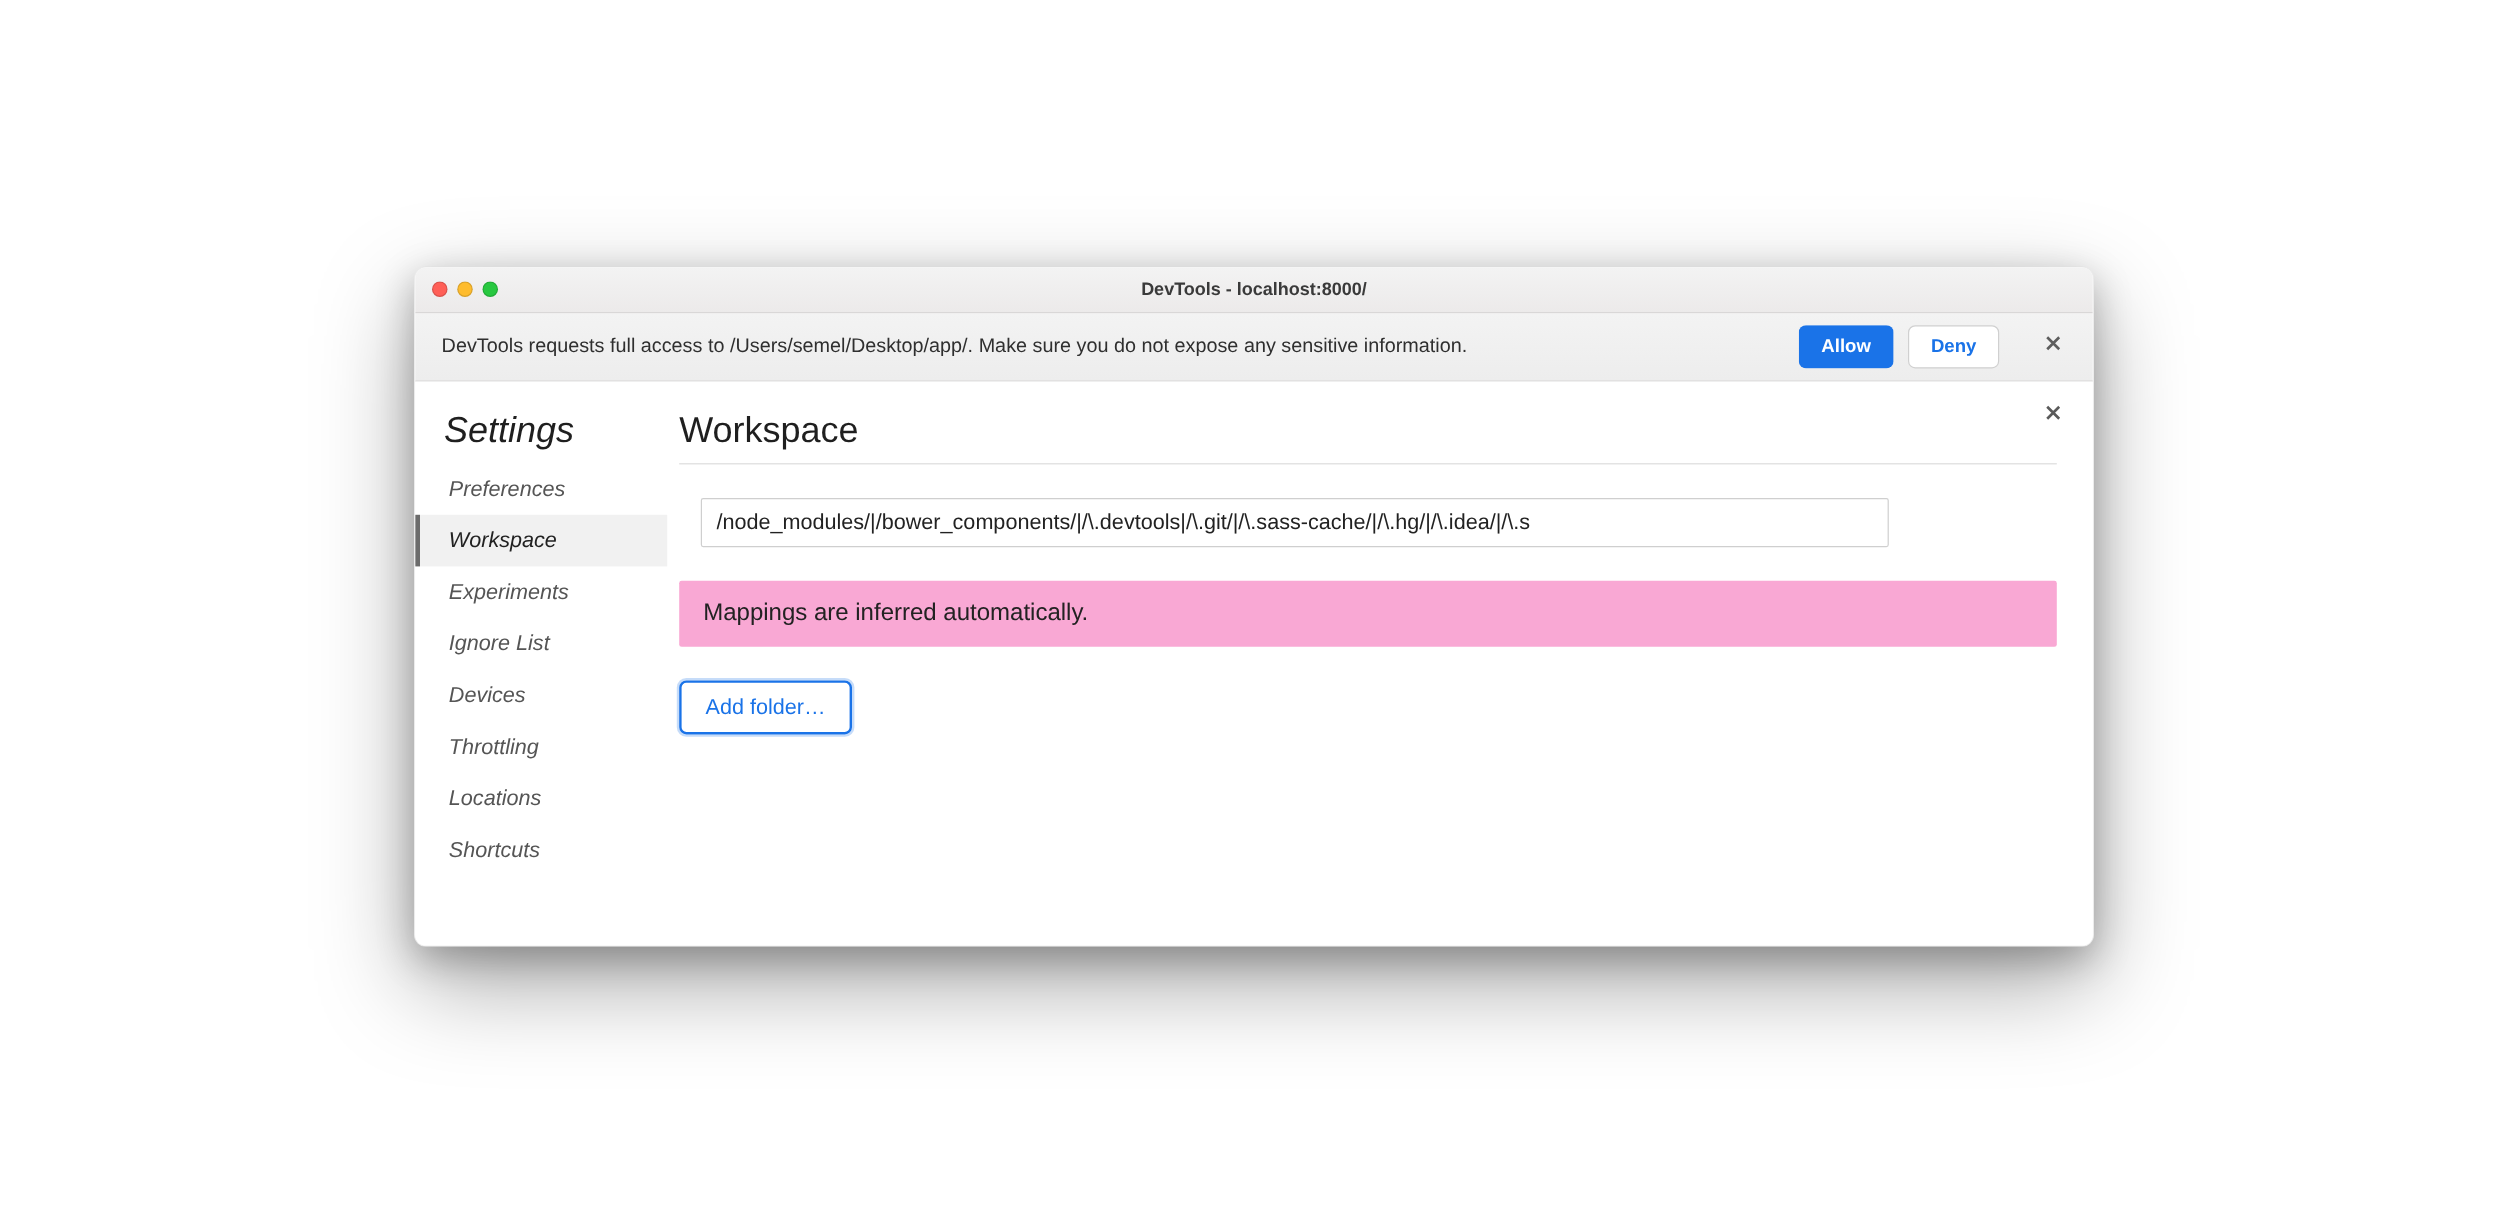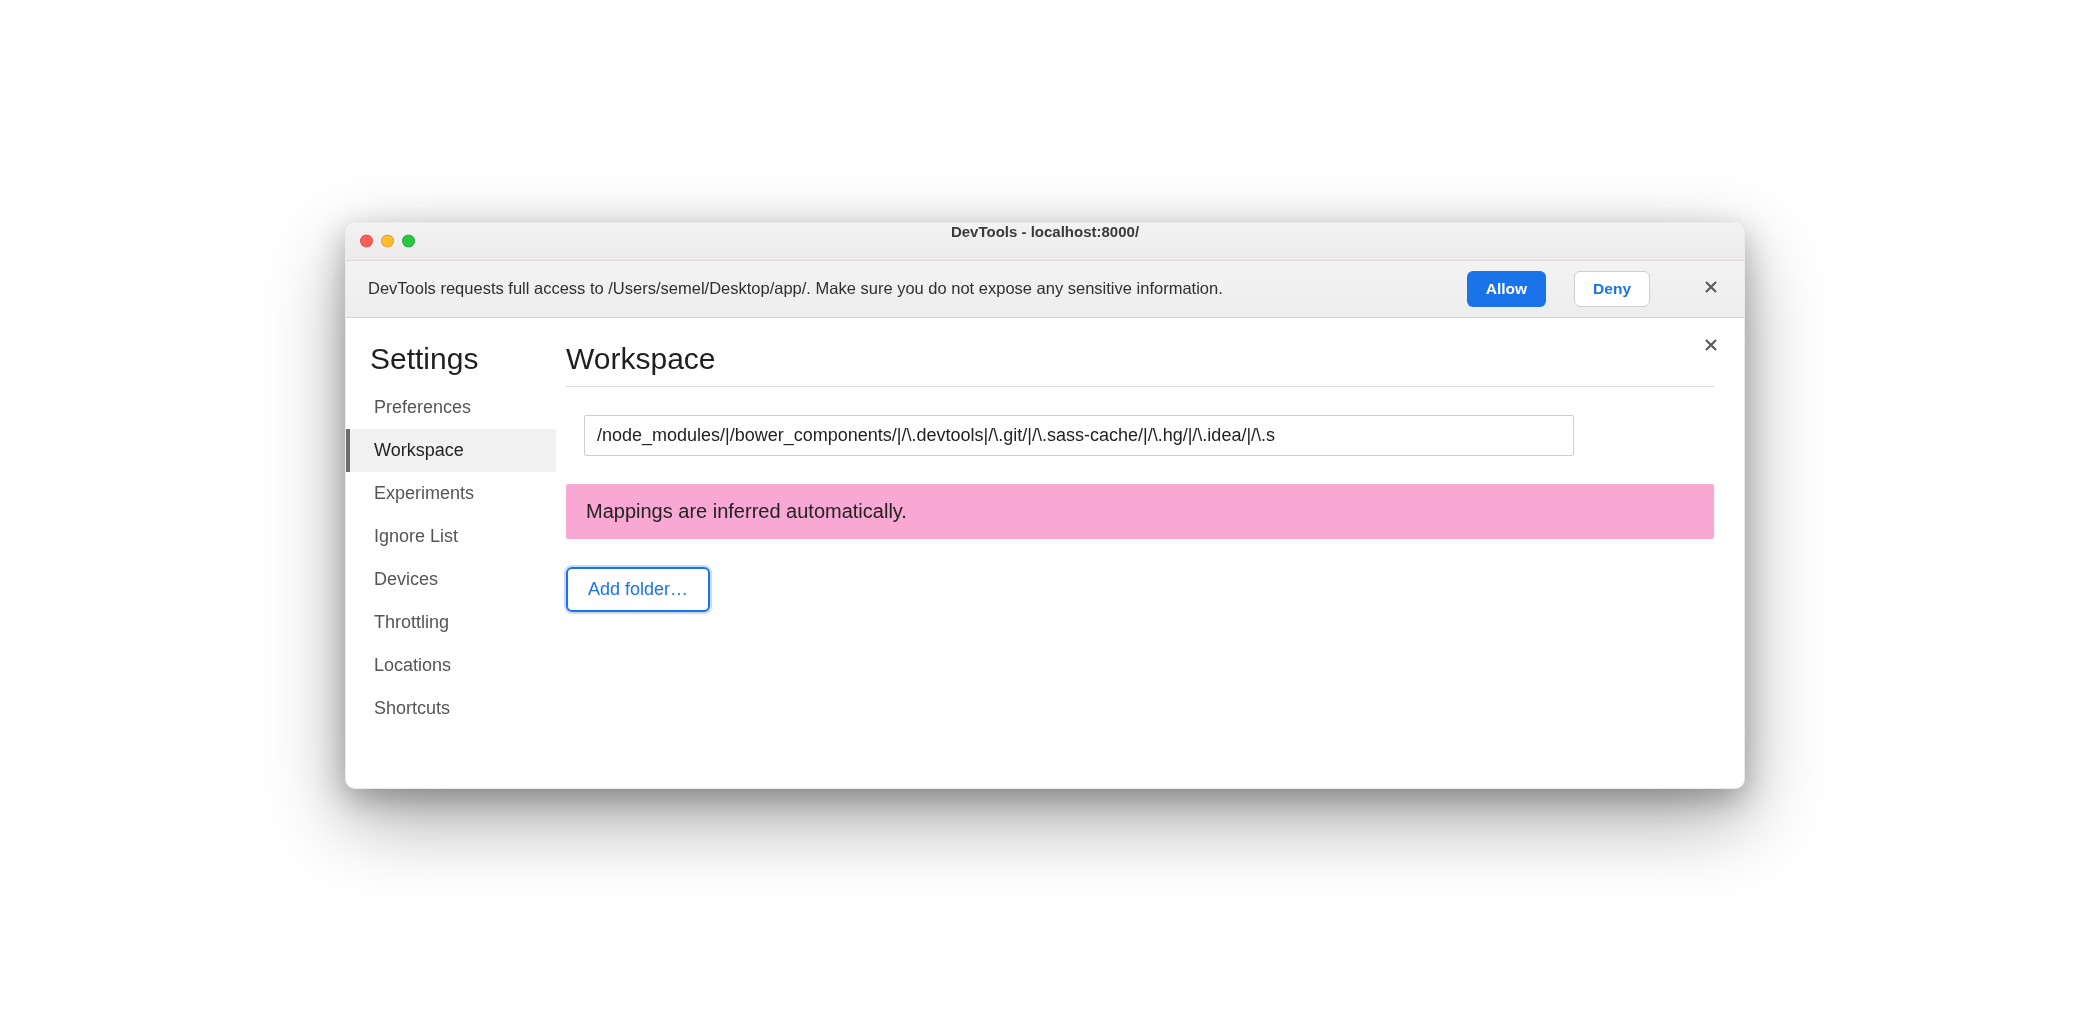--- a/index.html
+++ b/index.html
@@ -20,21 +20,21 @@
     overflow: hidden;
     border: 1px solid rgba(0,0,0,0.08);
     display: flex;
     flex-direction: column;
   }
   .titlebar {
     height: 38px;
     background: linear-gradient(#f3f3f3,#eceaea);
     border-bottom: 1px solid #d9d7d7;
     display: flex;
-    align-items: flex-start;
+    align-items: center;
     position: relative;
   }
   .traffic-lights {
     display: flex;
     gap: 8px;
     position: absolute;
     left: 14px;
     top: 50%;
     transform: translateY(-50%);
   }
@@ -49,21 +49,21 @@
     flex: 1;
     text-align: center;
     font-size: 15px;
     font-weight: 600;
     color: #3a3a3a;
   }
 
   .infobar {
     display: flex;
     align-items: center;
-    gap: 28px;
+    gap: 12px;
     padding: 10px 18px 10px 22px;
     background: linear-gradient(#f3f3f3,#ededed);
     border-bottom: 1px solid #d5d3d3;
     font-size: 16.5px;
     color: #2f2f2f;
   }
   .infobar .msg { flex: 1; }
   .btn {
     font-size: 15.5px;
     font-weight: 600;
@@ -95,20 +95,21 @@
     width: 30px; height: 30px;
     display: flex; align-items: center; justify-content: center;
     color: #5a5a5a; font-size: 20px;
     cursor: pointer;
     border-radius: 4px;
   }
 
   .sidebar {
     width: 210px;
     padding: 24px 0 28px 0;
+    font-style: italic;
   }
   .sidebar h1 {
     font-size: 30px;
     font-weight: 400;
     color: #1f1f1f;
     padding: 0 24px 10px 24px;
   }
   .nav-item {
     font-size: 18px;
     color: #555;

